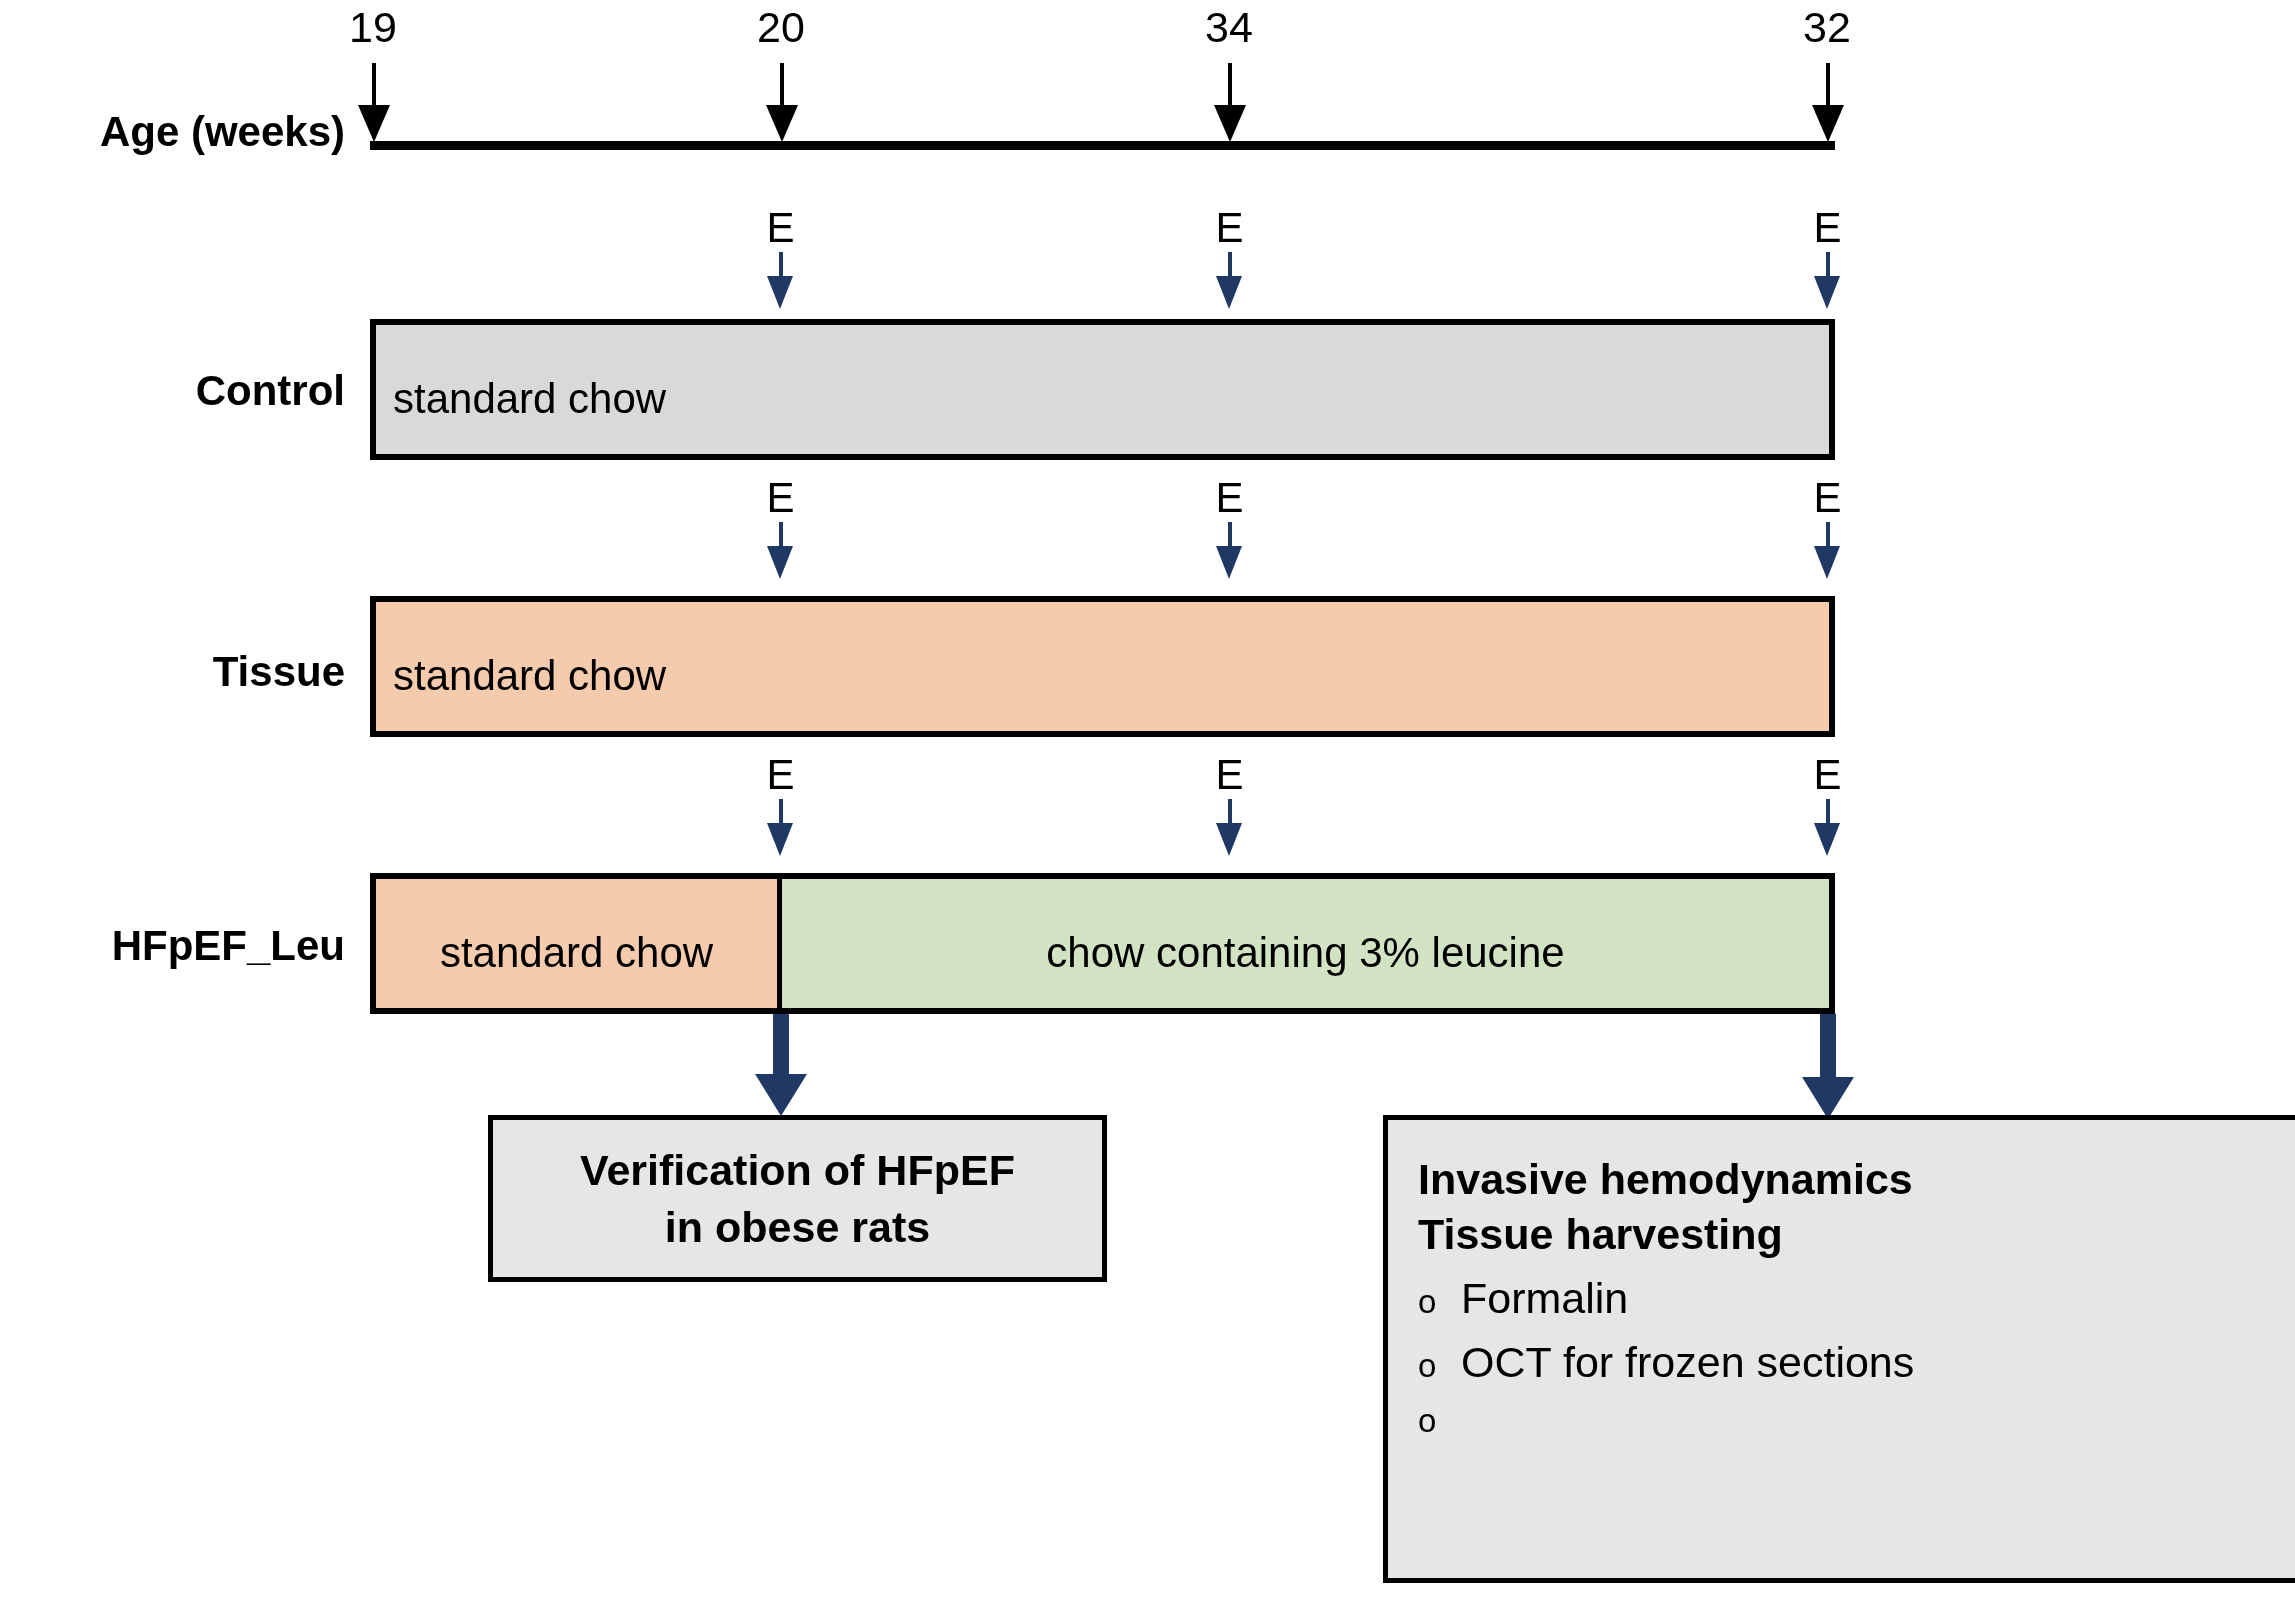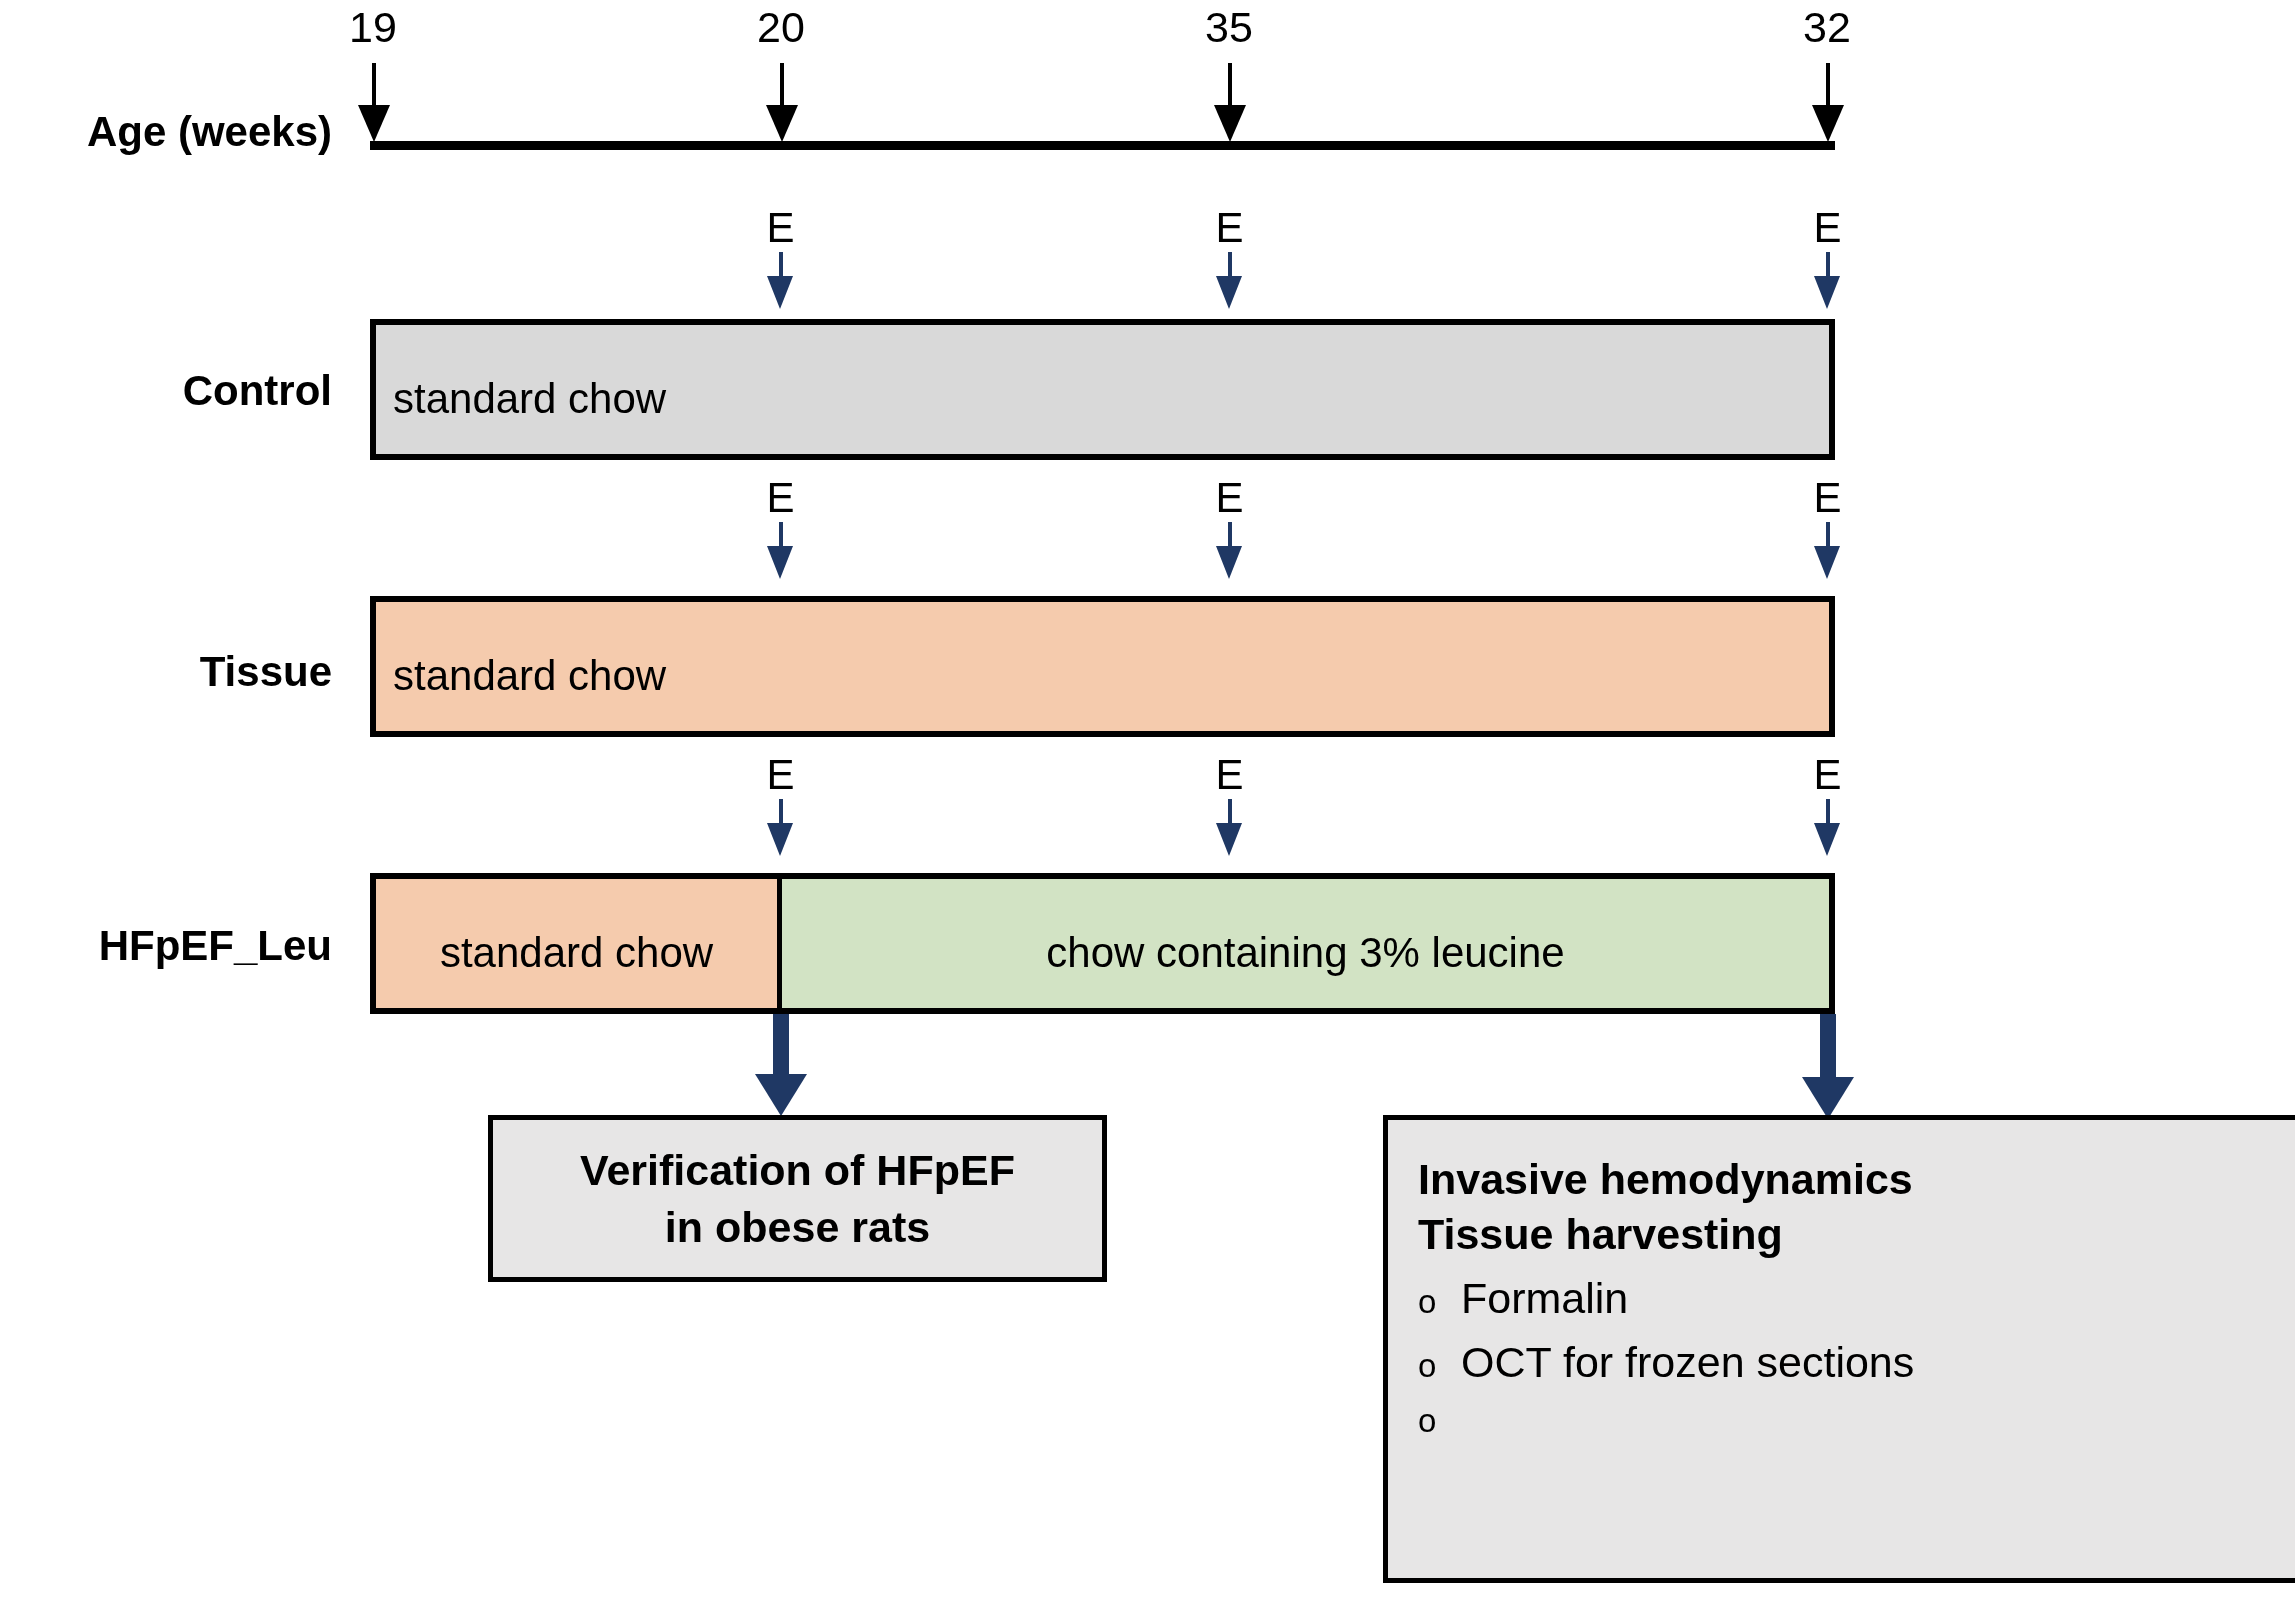--- a/index.html
+++ b/index.html
@@ -14,21 +14,21 @@
   }
   #canvas {
     position: relative;
     width: 2295px;
     height: 1603px;
     background: #ffffff;
     overflow: hidden;
   }
   .label-box {
     position: absolute;
-    left: 0;
+    left: 13px;
     width: 332px;
     text-align: right;
     font-weight: bold;
     font-size: 42px;
     line-height: 1;
     white-space: nowrap;
     color: #000;
   }
 
   
@@ -205,21 +205,21 @@
 </style>
 </head>
 <body>
 
 <div id="canvas">
 
   <div class="label-box" style="top:111px;">Age (weeks)</div>
 
   <div class="tick-number" style="left:330px; top:5.7px;">19</div>
   <div class="tick-number" style="left:738px; top:5.7px;">20</div>
-  <div class="tick-number" style="left:1186px; top:5.7px;">35</div>
+  <div class="tick-number" style="left:1186px; top:5.7px;">34</div>
   <div class="tick-number" style="left:1784px; top:5.7px;">32</div>
 
   <div class="axis-arrow" style="left:352px; top:63px;">
     <div class="stem"></div>
     <div class="head"></div>
   </div>
   <div class="axis-arrow" style="left:760px; top:63px;">
     <div class="stem"></div>
     <div class="head"></div>
   </div>

